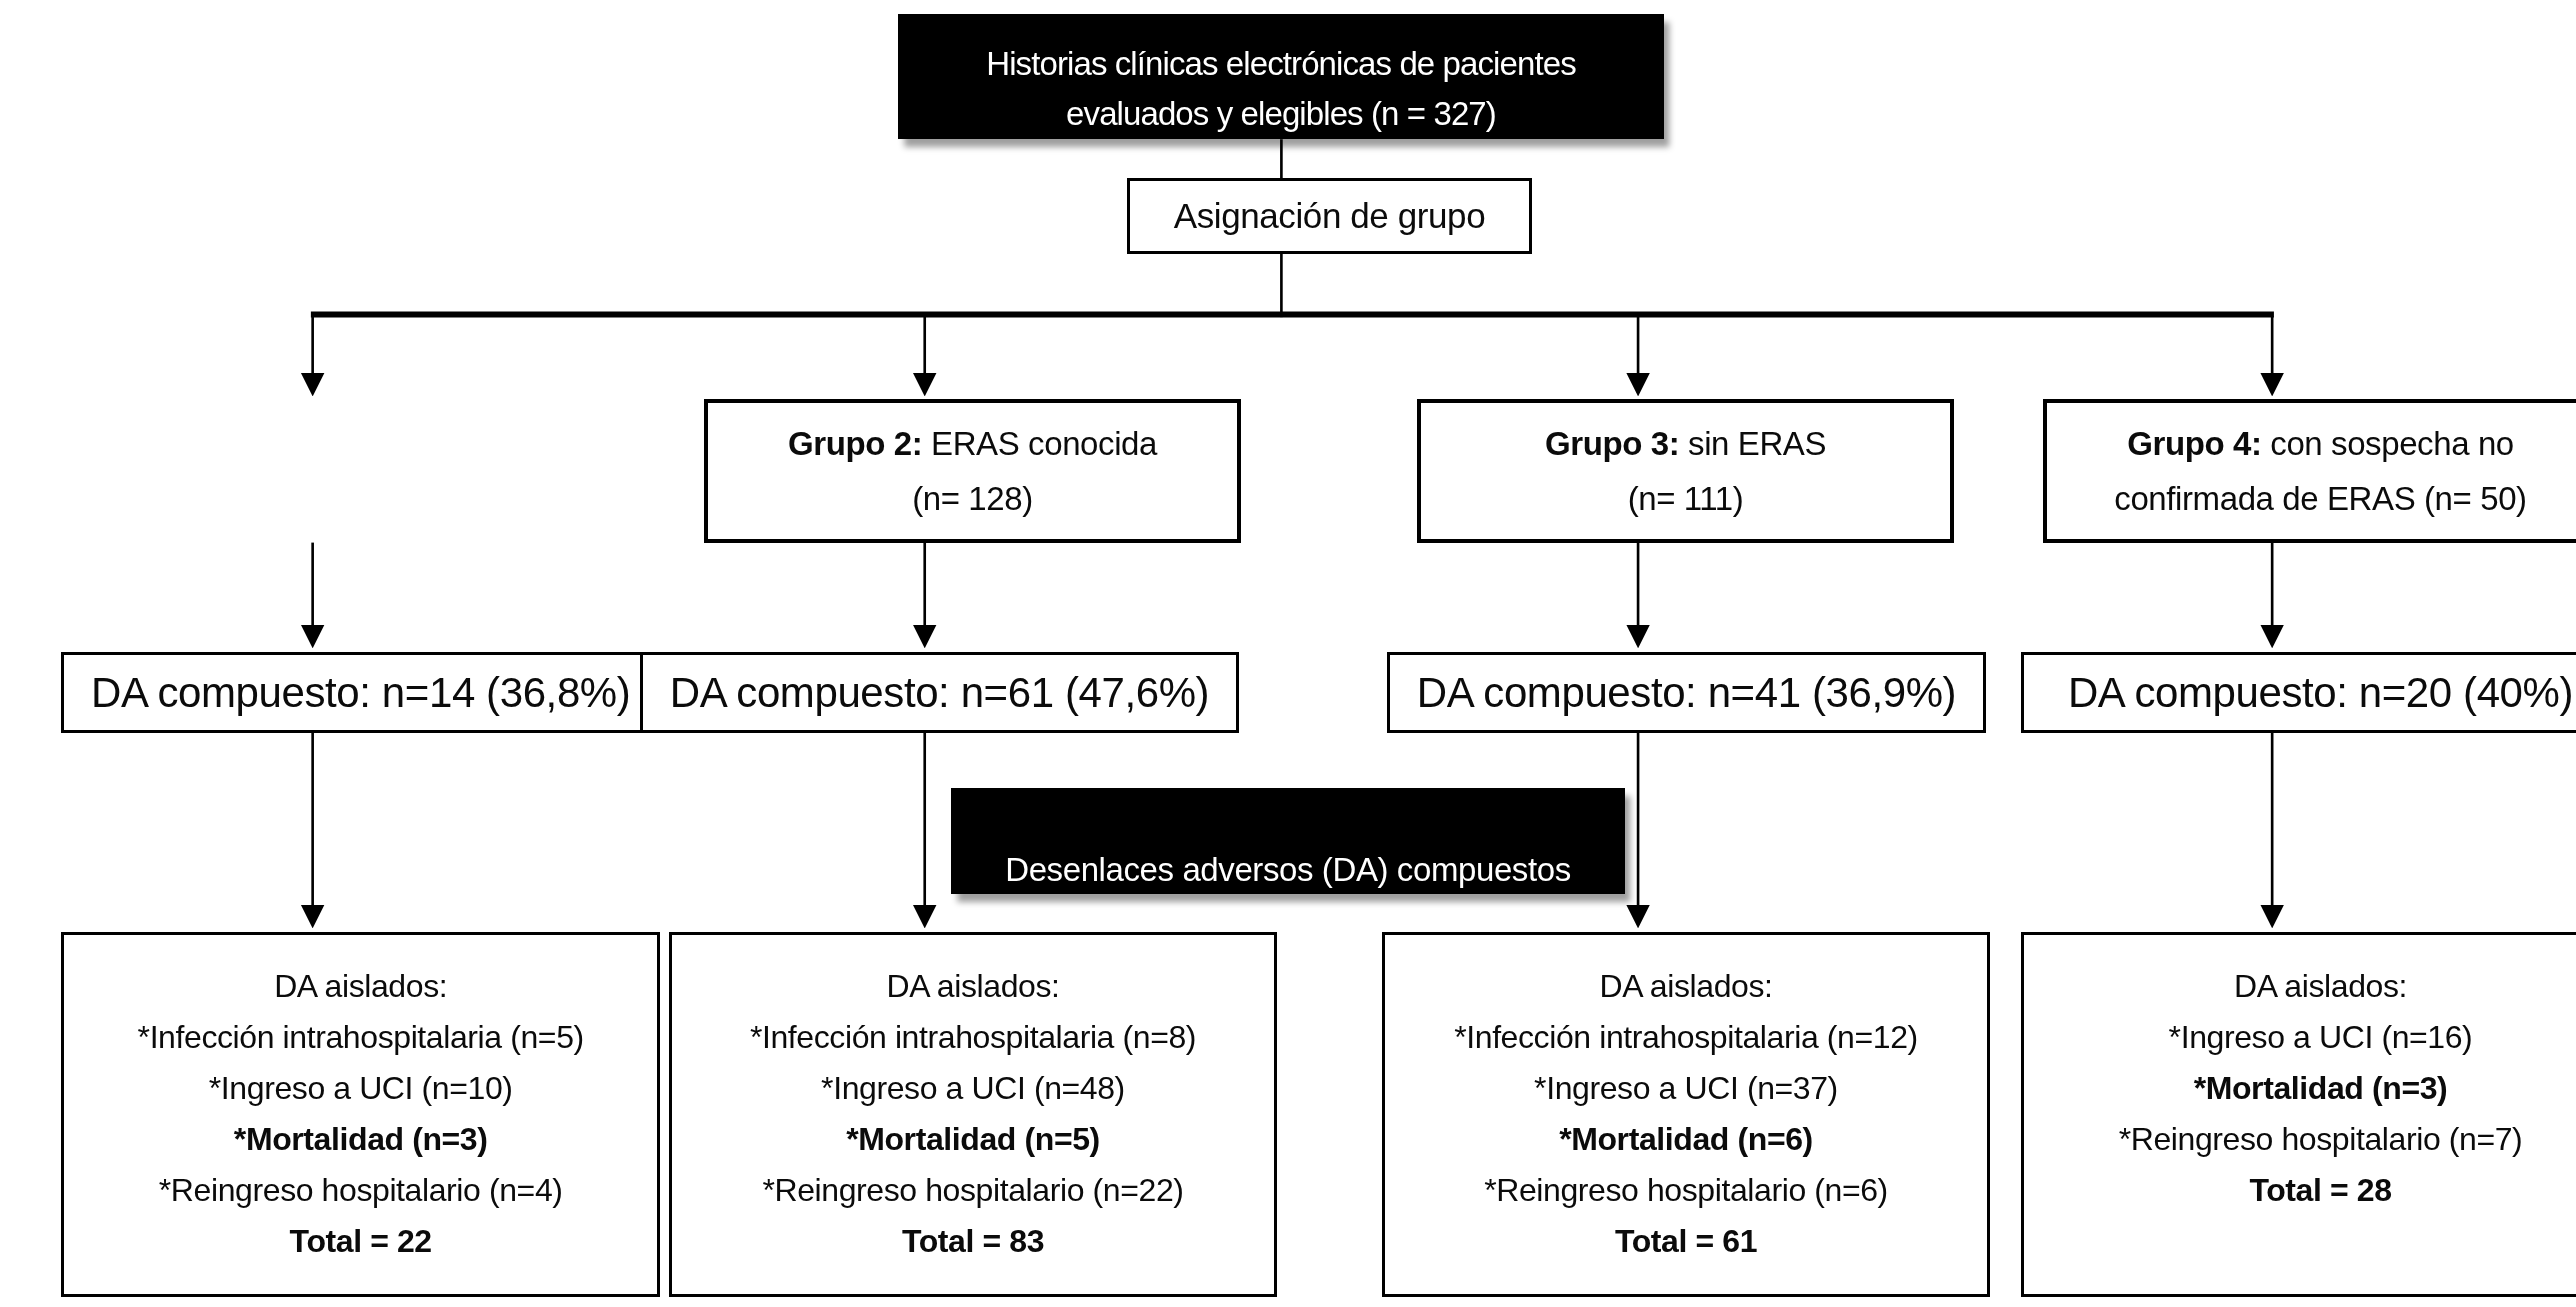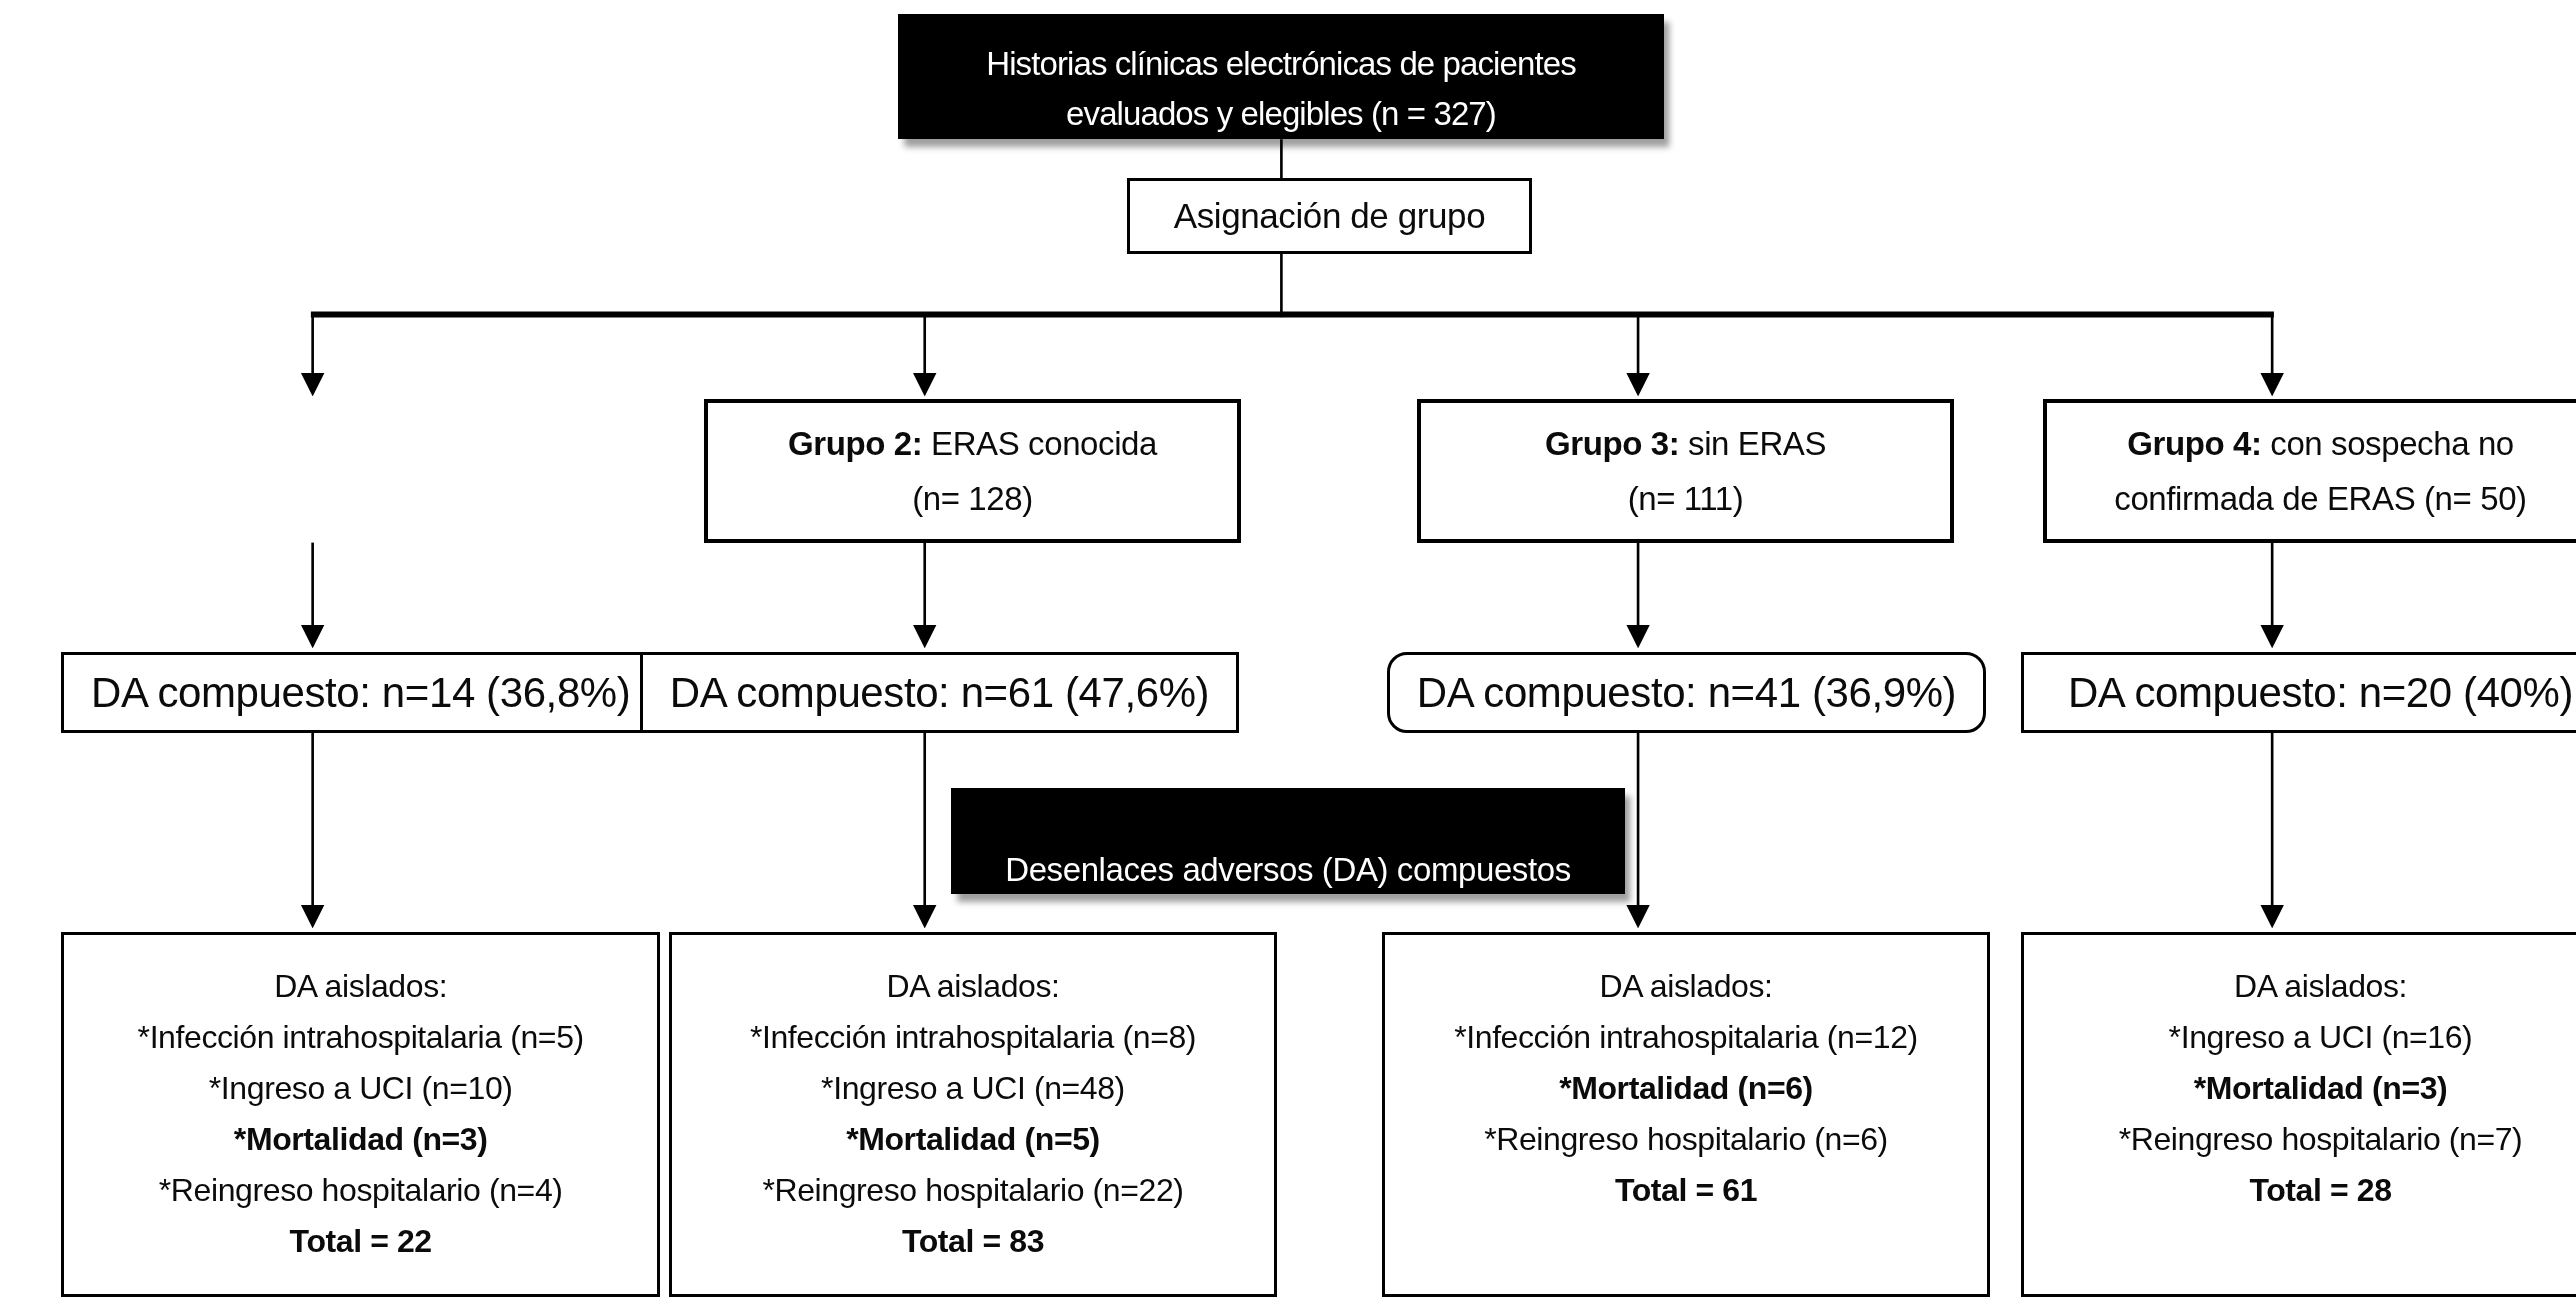--- a/index.html
+++ b/index.html
@@ -71,21 +71,21 @@
     <div><b>Grupo 3:</b><span>sin ERAS</span></div>
     <div>(n= 111)</div>
   </div>
   <div class="box gbox" style="left:1995px;width:555px;">
     <div><b>Grupo 4:</b><span>con sospecha no</span></div>
     <div>confirmada de ERAS (n= 50)</div>
   </div>
 
   <div class="box dbox" style="left:13.2px;width:599px;">DA compuesto: n=14 (36,8%)</div>
   <div class="box dbox" style="left:592px;width:599px;text-align:right;">DA compuesto: n=61 (47,6%)</div>
-  <div class="box dbox" style="left:1339px;width:599px;border-radius:20px;">DA compuesto: n=41 (36,9%)</div>
+  <div class="box dbox" style="left:1339px;width:599px;">DA compuesto: n=41 (36,9%)</div>
   <div class="box dbox" style="left:1973px;width:599px;">DA compuesto: n=20 (40%)</div>
 
   <div class="blackbox centerbox">
     <div>Desenlaces adversos (DA) compuestos</div>
   </div>
 
   <div class="box bbox" style="left:13.2px;width:599px;">
     <div>DA aislados:</div>
     <div>*Infección intrahospitalaria (n=5)</div>
     <div>*Ingreso a UCI (n=10)</div>
@@ -97,20 +97,21 @@
     <div>DA aislados:</div>
     <div>*Infección intrahospitalaria (n=8)</div>
     <div>*Ingreso a UCI (n=48)</div>
     <div class="bold">*Mortalidad (n=5)</div>
     <div>*Reingreso hospitalario (n=22)</div>
     <div class="bold">Total = 83</div>
   </div>
   <div class="box bbox" style="left:1334px;width:608px;">
     <div>DA aislados:</div>
     <div>*Infección intrahospitalaria (n=12)</div>
+    <div>*Ingreso a UCI (n=37)</div>
     <div class="bold">*Mortalidad (n=6)</div>
     <div>*Reingreso hospitalario (n=6)</div>
     <div class="bold">Total = 61</div>
   </div>
   <div class="box bbox" style="left:1973px;width:599px;">
     <div>DA aislados:</div>
     <div>*Ingreso a UCI (n=16)</div>
     <div class="bold">*Mortalidad (n=3)</div>
     <div>*Reingreso hospitalario (n=7)</div>
     <div class="bold">Total = 28</div>

